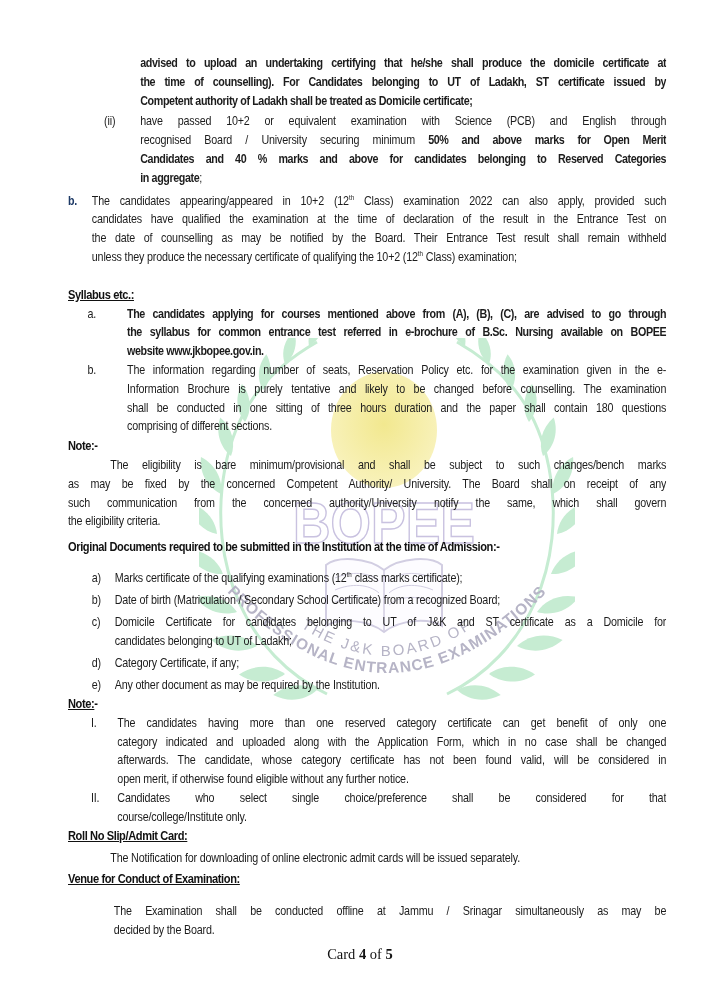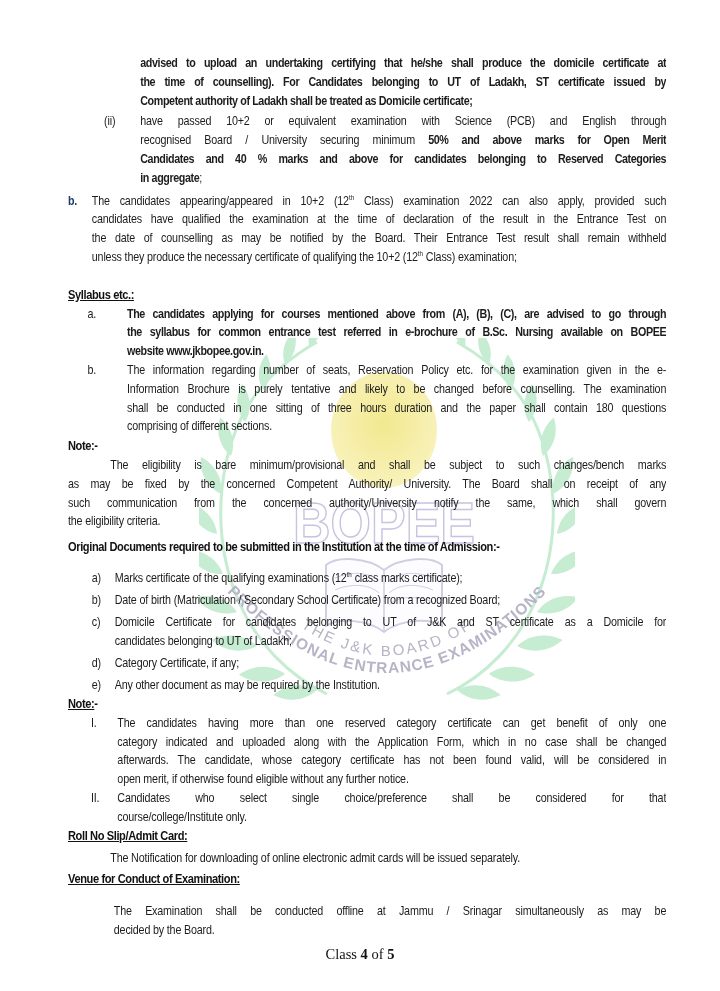--- a/index.html
+++ b/index.html
@@ -211,13 +211,13 @@
   <div class="ln last ind" style="margin-top:4px;"><span>The Notification for downloading of online electronic admit cards will be issued separately.</span></div>
 
   <div class="hd hdu" style="margin-top:2px;">Venue for Conduct of Examination:</div>
   <div style="margin-left:52px;margin-top:13px;">
     <div class="ln"><span>The Examination shall be conducted offline at Jammu / Srinagar simultaneously as may be</span></div>
     <div class="ln last"><span>decided by the Board.</span></div>
   </div>
 
 </div>
 
-<div id="footer"><span>Class </span><span class="b">4</span><span> of </span><span class="b">5</span></div>
+<div id="footer"><span>Card </span><span class="b">4</span><span> of </span><span class="b">5</span></div>
 
 </body></html>

